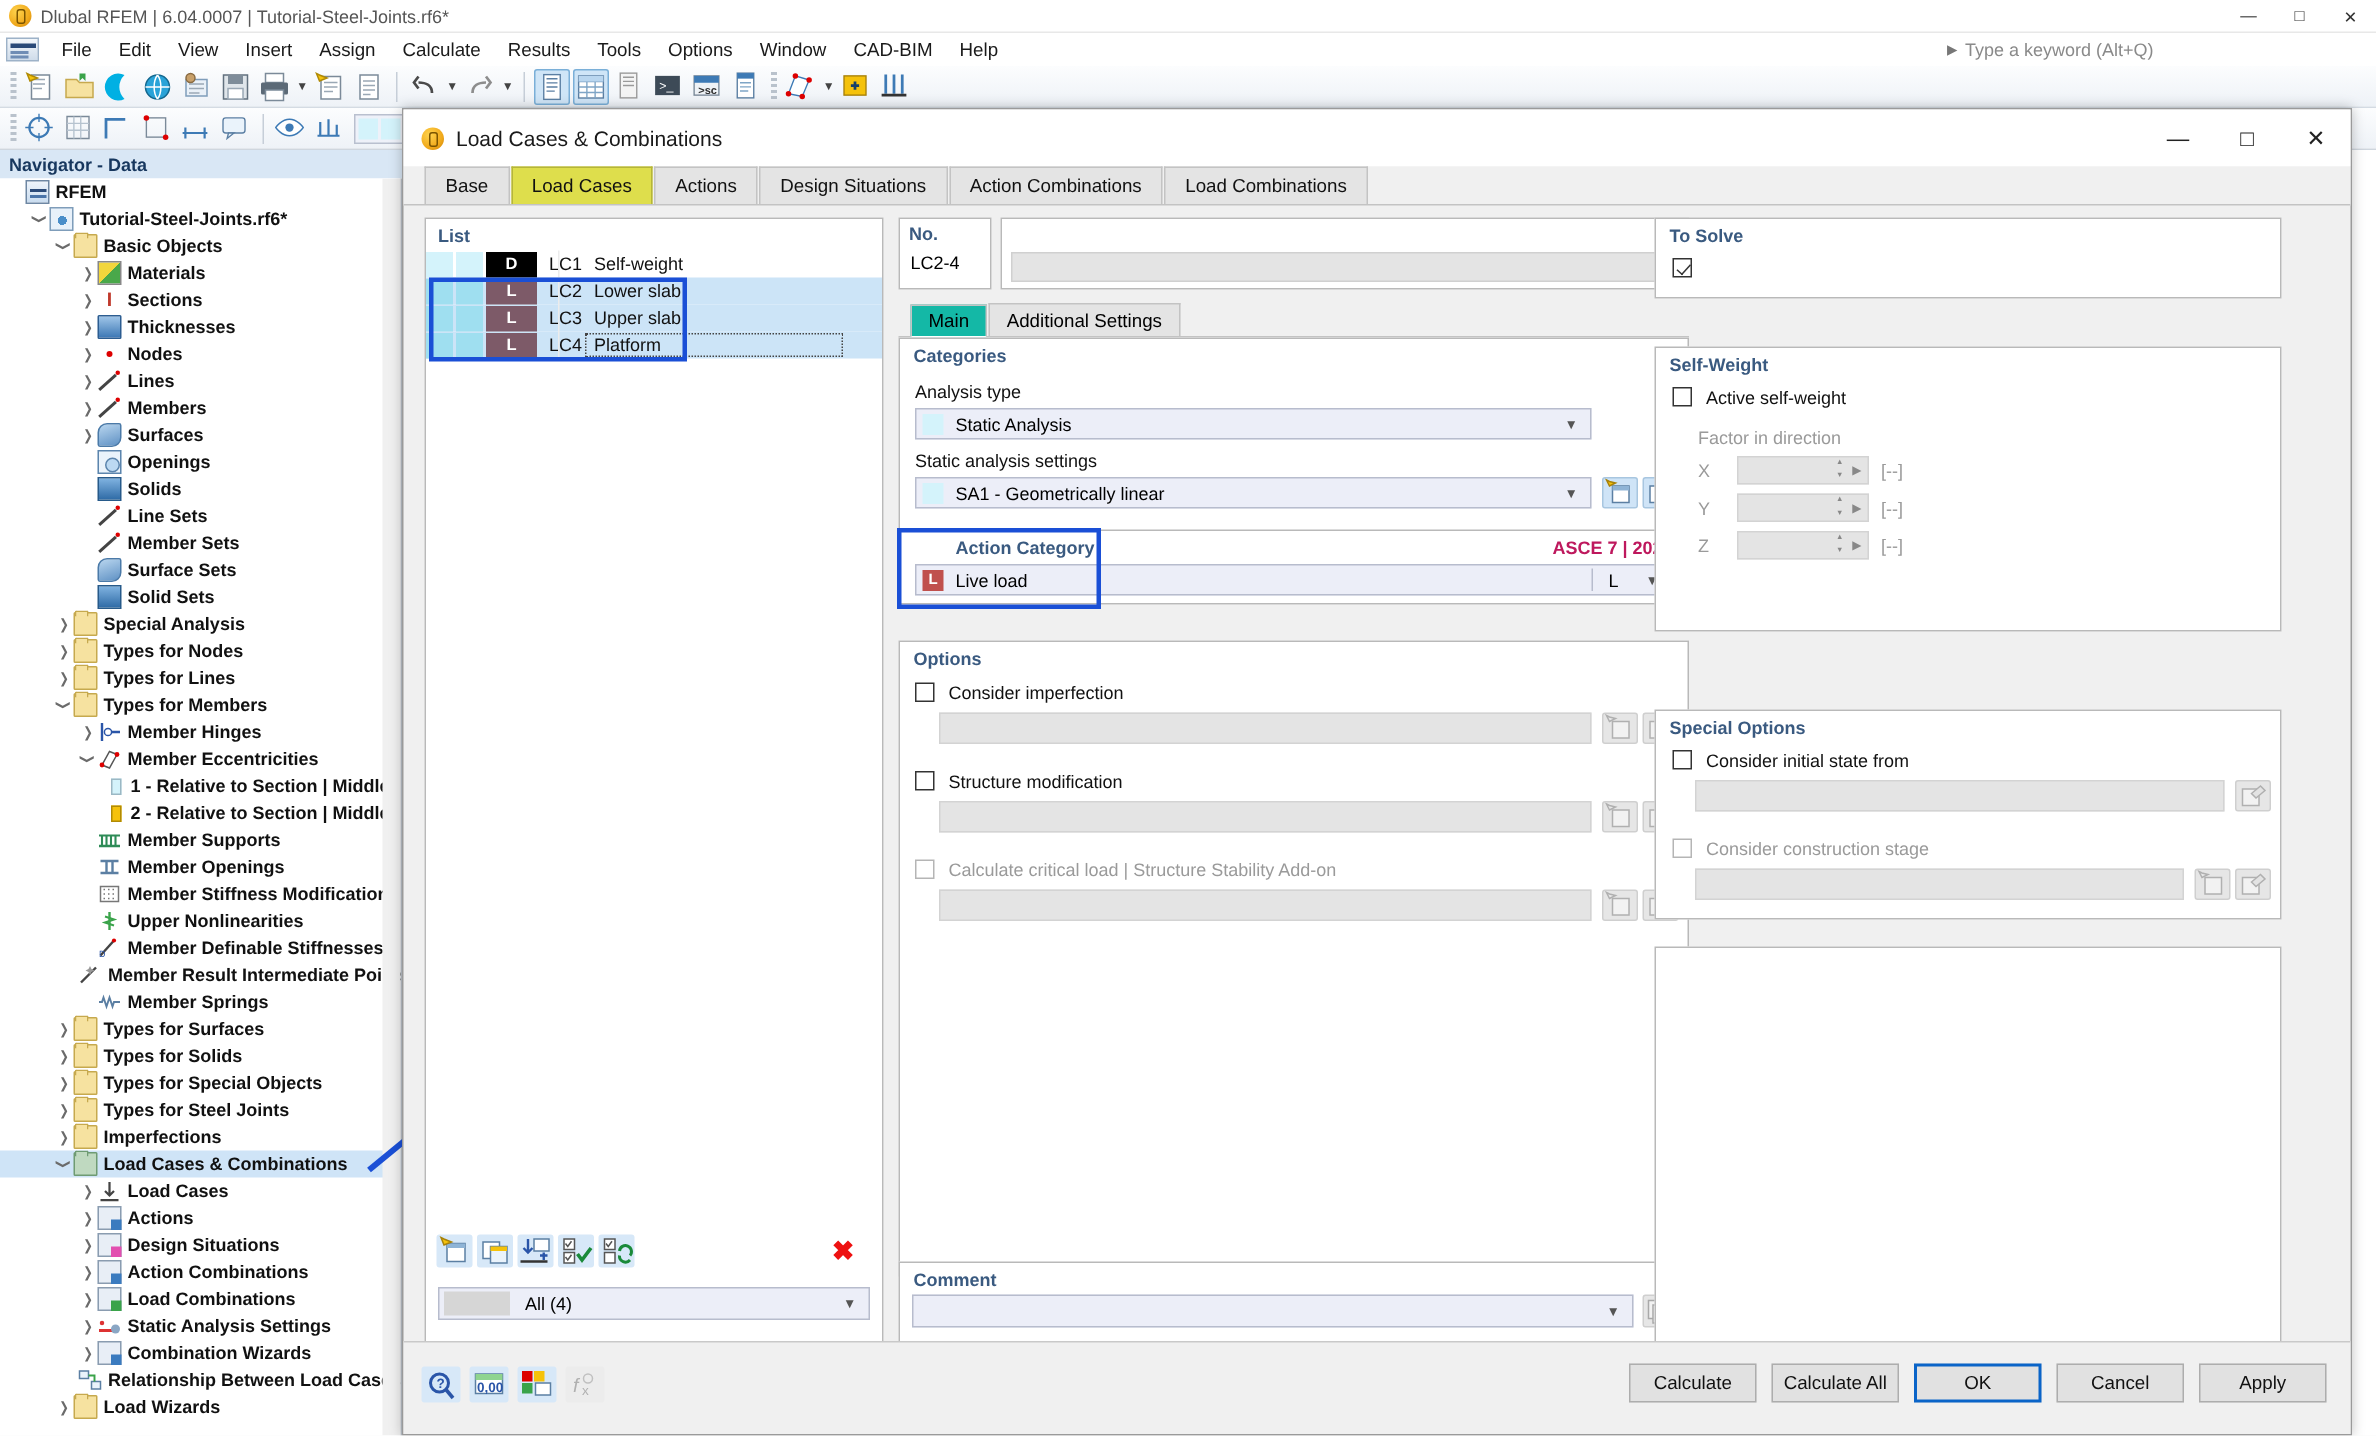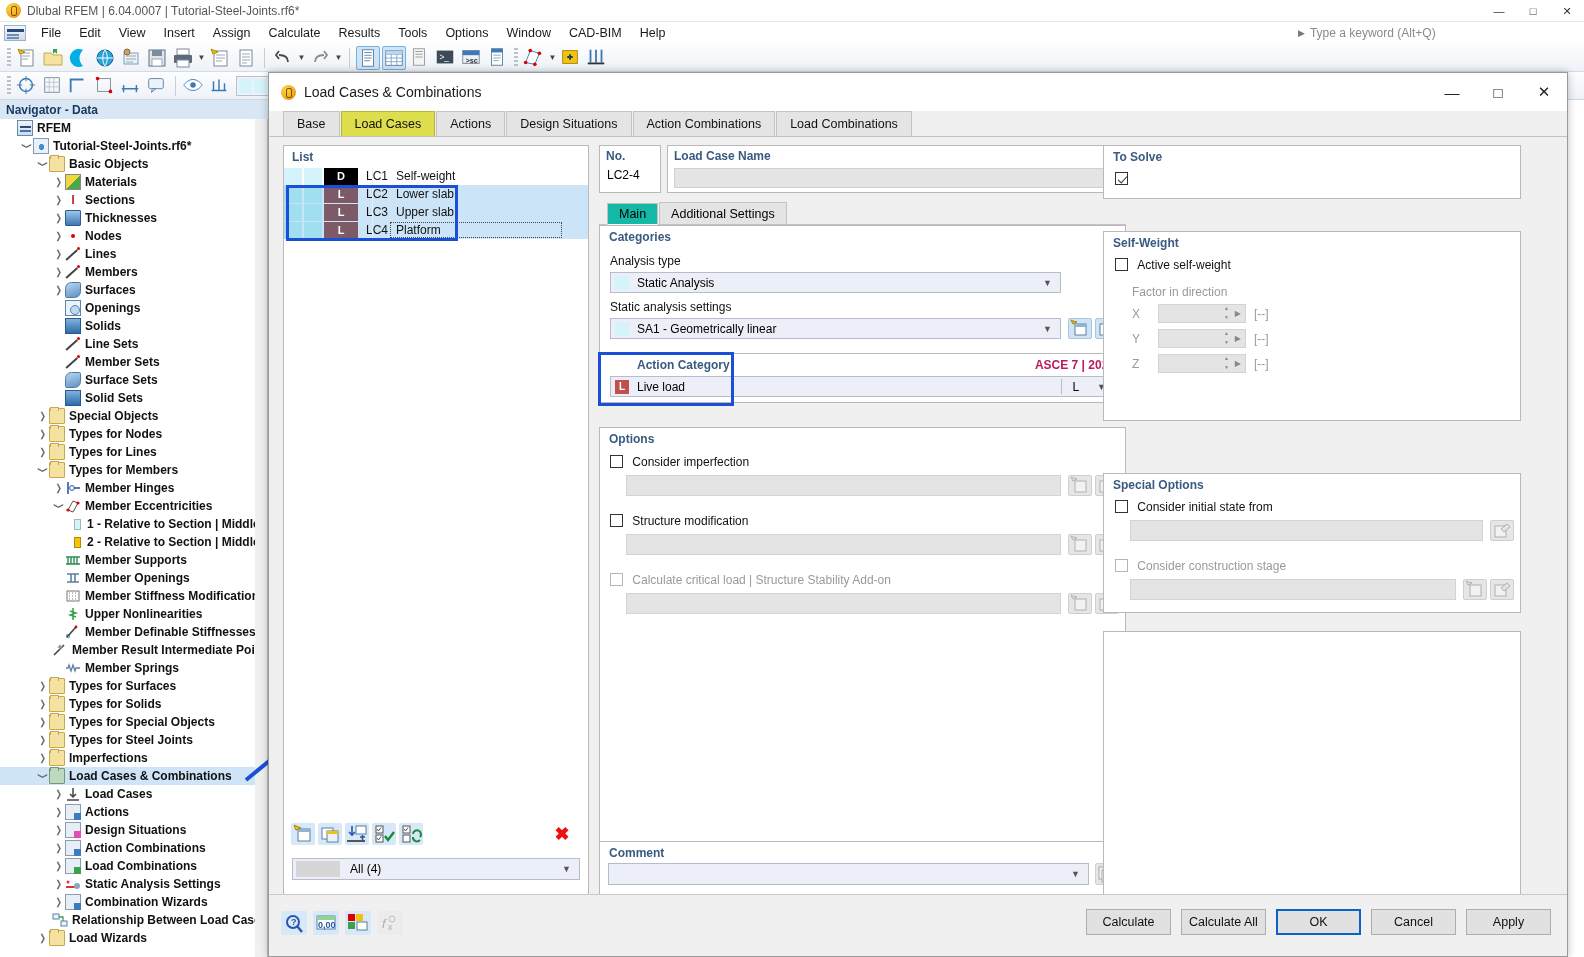--- a/index.html
+++ b/index.html
@@ -662,21 +662,21 @@
         <div class="tree-row">
           <span style="width:52px;flex:none;"></span>
           <span class="tw"></span>
           <span class="ticon ic-solid"></span>
           <span class="lbl">Solid Sets</span>
         </div>
         <div class="tree-row">
           <span style="width:36px;flex:none;"></span>
           <span class="tw collapsed"></span>
           <span class="ticon ic-folder"></span>
-          <span class="lbl">Special Objects</span>
+          <span class="lbl">Special Analysis</span>
         </div>
         <div class="tree-row">
           <span style="width:36px;flex:none;"></span>
           <span class="tw collapsed"></span>
           <span class="ticon ic-folder"></span>
           <span class="lbl">Types for Nodes</span>
         </div>
         <div class="tree-row">
           <span style="width:36px;flex:none;"></span>
           <span class="tw collapsed"></span>
@@ -1002,21 +1002,20 @@
           <span class="chev">▼</span>
         </div>
       </div>
 
       <div class="center-panel">
         <div class="no-box">
           <div class="h">No.</div>
           <div class="v">LC2-4</div>
         </div>
         <div class="name-box">
-          <div class="h">Load Case Name</div>
           <div class="inp"></div>
         </div>
 
         <div class="inner-tabs">
           <div class="itab active">Main</div>
           <div class="itab">Additional Settings</div>
         </div>
 
         <div class="grp" style="left:0; top:80px; right:0; height:140px;">
           <div class="grp-h">Categories</div>

